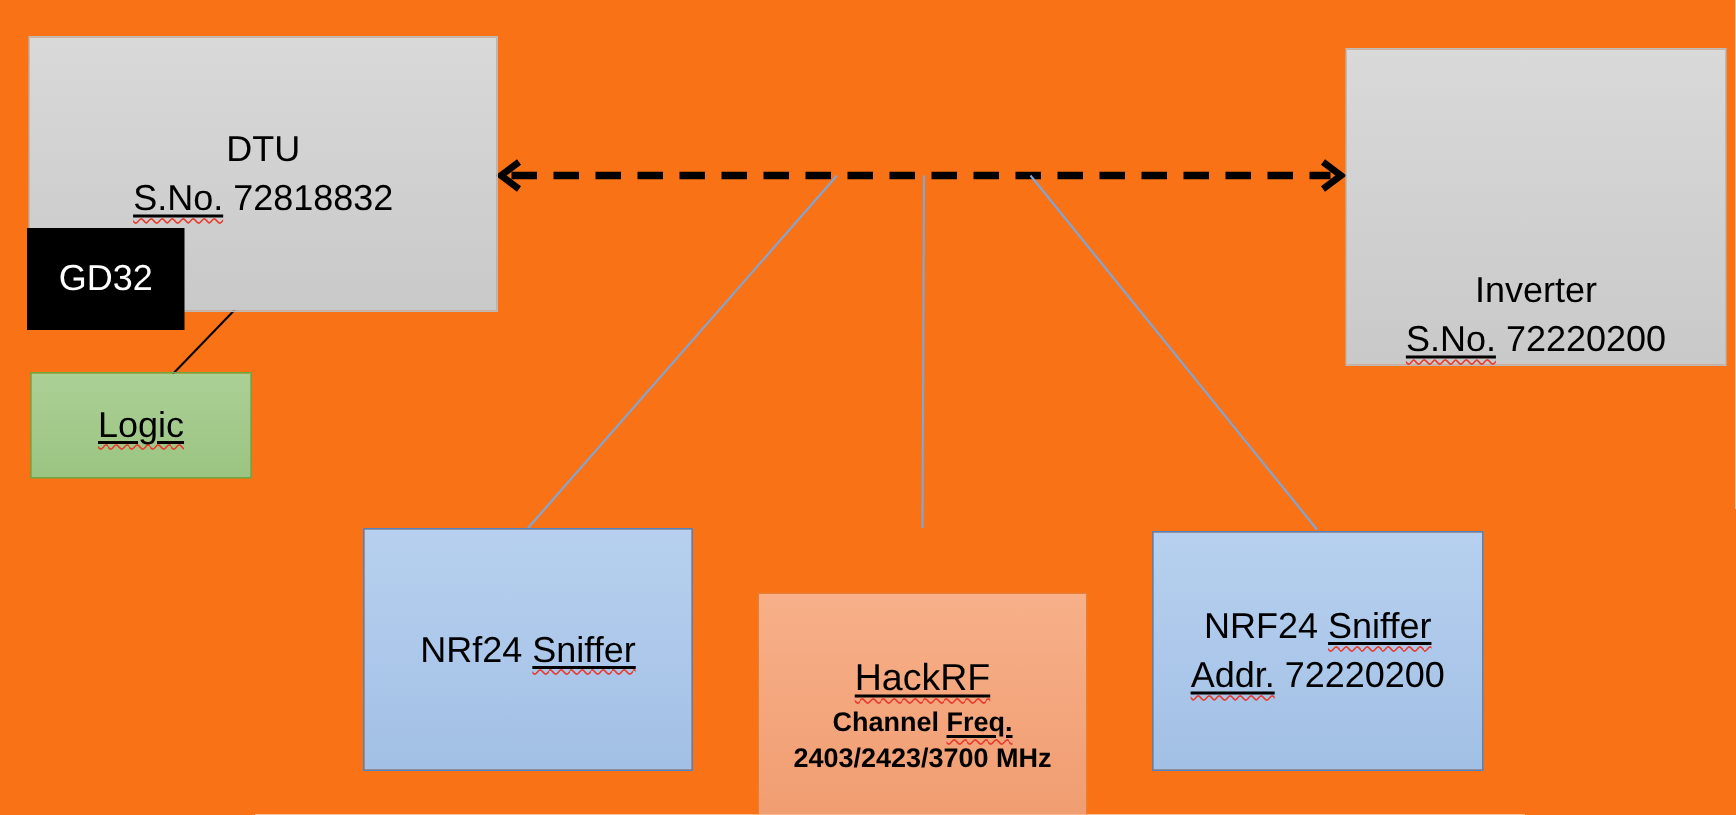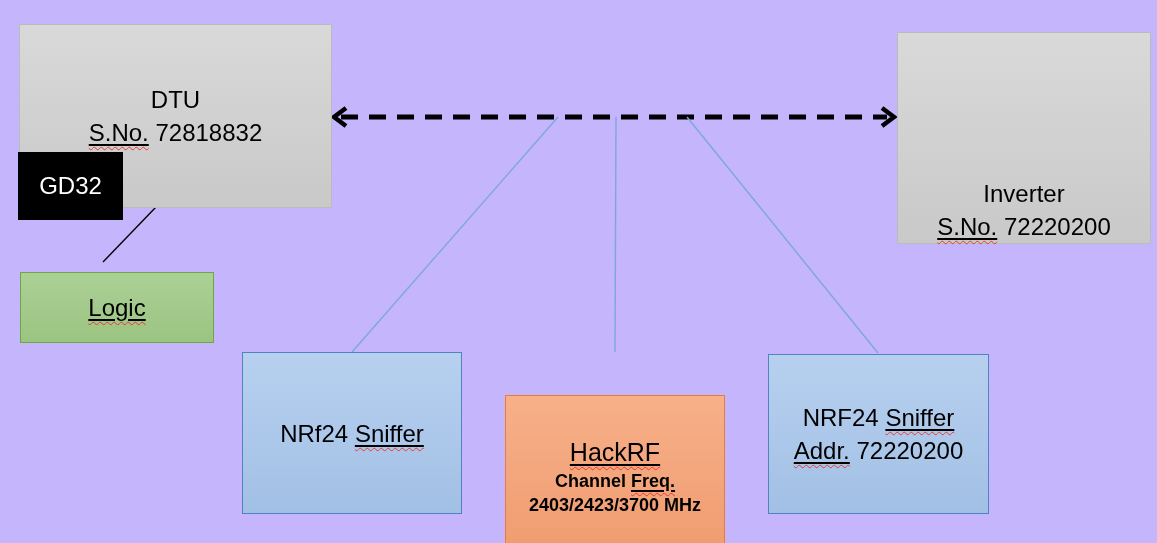--- a/index.html
+++ b/index.html
@@ -1,20 +1,20 @@
 <!DOCTYPE html>
 <html style="--text-black: #000000; --arrow-black: #000000; --box-gray-fill-top: #d9d9d9; --box-gray-fill-bottom: #c9c9c9; --box-gray-border: #bbbbbb; --chip-black: #000000; --chip-text: #ffffff; --logic-fill-top: #abd096; --logic-fill-bottom: #9bc481; --logic-border: #6ba844; --sniffer-fill-top: #b7d0ef; --sniffer-fill-bottom: #a2c0e5; --sniffer-border: #5183c0; --hackrf-fill-top: #f7b089; --hackrf-fill-bottom: #f09b6f; --hackrf-border: #ec7c30; --connector-blue: #7da7dc; --spellcheck-red: #e93a2e;"><head>
 <meta charset="utf-8">
 <style>
   html,body { margin:0; padding:0; background:#ffffff; }
   .canvas {
     position: relative;
     width: 1157px;
     height: 543px;
-    background: #c4b5fd;
+    background: #f97316;
     font-family: "Liberation Sans", sans-serif;
     color: var(--text-black, #000);
     overflow: hidden;
   }
   .layer { position:absolute; left:0; top:0; width:1157px; height:543px; }
 
   .box {
     position: absolute;
     box-sizing: border-box;
     display: flex;
@@ -46,21 +46,21 @@
   }
   .orange {
     background: linear-gradient(var(--hackrf-fill-top,#f7b089), var(--hackrf-fill-bottom,#f09b6f));
     border: 1.5px solid var(--hackrf-border,#ec7c30);
     margin-top: 43px;
   }
 
   .dtu      { left:19px;  top:24px;  width:313px; height:184px; }
   .gd32     { left:18px;  top:152px; width:105px; height:68px; }
   .nrf      { left:230px; top:152px; width:104px; height:56px; }
-  .logic    { left:20px;  top:272px; width:194px; height:71px; font-size:24px; }
+  .logic    { left:20px;  top:248px; width:148px; height:71px; font-size:24px; }
   .inverter { left:897px; top:32px;  width:254px; height:212px;justify-content:flex-end; }
   .sniffer1 { left:242px; top:352px; width:220px; height:162px; }
   .hackrf   { left:505px; top:352px; width:220px; height:163px; }
   .sniffer2 { left:768px; top:354px; width:221px; height:160px; }
 
   
   .u {
     text-decoration-line: underline;
     text-decoration-thickness: 1.5px;
     text-underline-offset: 3px;

